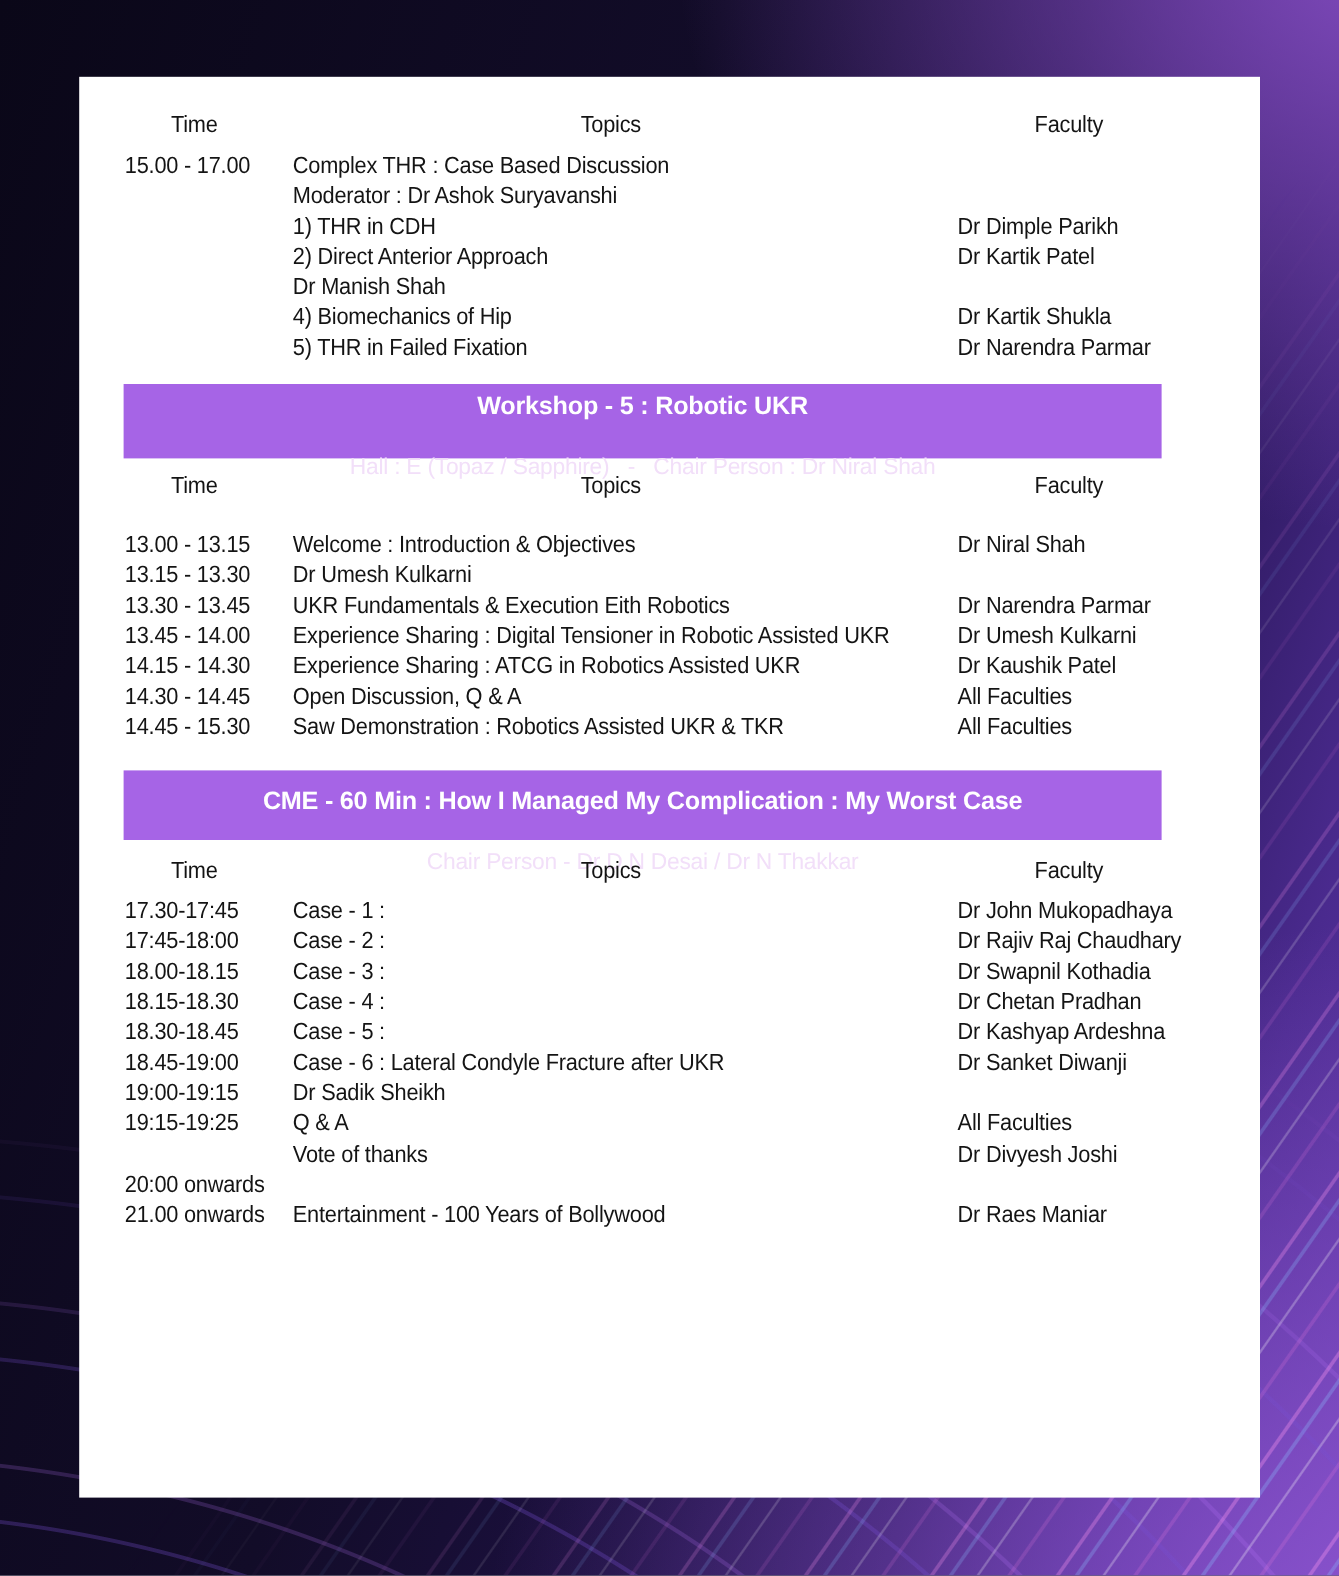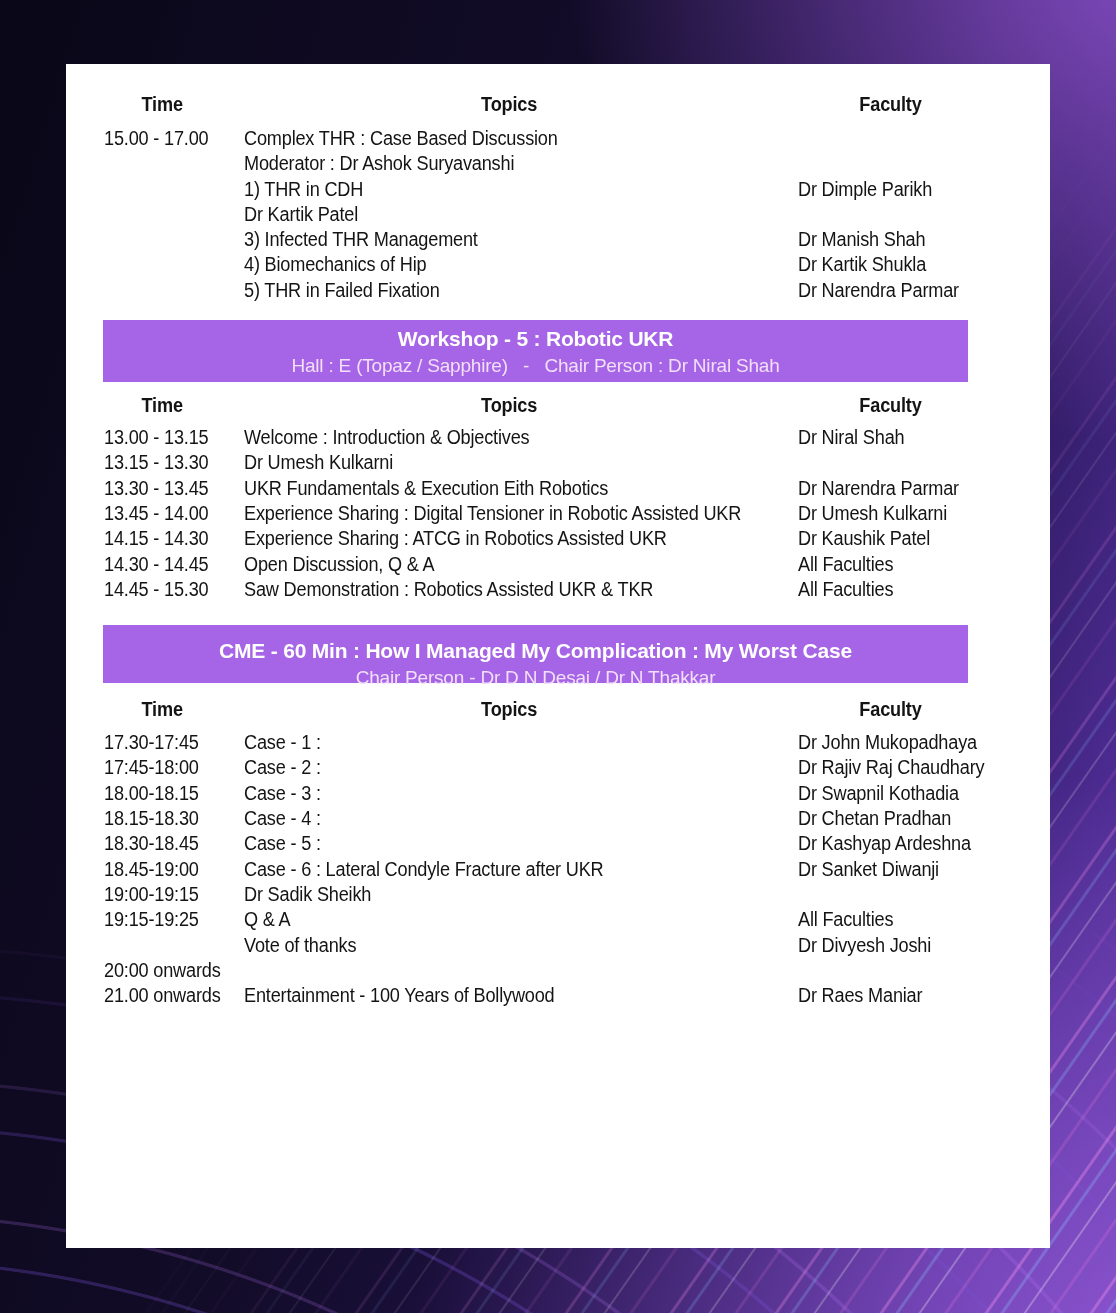--- a/index.html
+++ b/index.html
@@ -45,36 +45,36 @@
     mask-image:linear-gradient(to top, #000 0%, #000 10%, transparent 32%);
   }
   .card{
     position:absolute;left:66px;top:64px;width:984px;height:1184px;
     background:#ffffff;color:#141414;
   }
   .header-row,.row{
     display:grid;grid-template-columns:116px 530px 185px;column-gap:24px;
     padding-left:38px;white-space:nowrap;
   }
-  .header-row{height:25px;line-height:25px;font-weight:bold;font-size:19.5px;}
+  .header-row{height:25px;line-height:25px;font-weight:normal;font-size:19.5px;}
   .header-row .cell{text-align:center;}
   .row{height:25.3px;line-height:25.3px;font-size:19.5px;}
   .cell{overflow:visible;}
   .condense{display:inline-block;transform:scaleX(0.93);transform-origin:0 50%;letter-spacing:-0.2px;}
   .header-row .condense{transform-origin:50% 50%;}
   .banner{
     margin-left:37px;width:865px;background:#a664e6;color:#ffffff;text-align:center;
   }
   .banner .title{font-weight:bold;font-size:21px;line-height:28px;letter-spacing:-0.2px;}
-  .banner .subtitle{font-size:19px;line-height:26px;color:#f2dff9;letter-spacing:-0.2px;}
+  .banner .subtitle{font-size:19px;line-height:26px;color:#f2dff9;letter-spacing:-0.2px;margin-top:24px;}
   #header1{margin-top:28px}
   #rows1{margin-top:9px}
   #banner1{margin-top:17px;height:62px;padding-top:5px;box-sizing:border-box;}
   #header2{margin-top:11px}
-  #rows2{margin-top:7px}
+  #rows2{margin-top:24px}
   #banner2{margin-top:23px;height:58px;padding-top:12px;box-sizing:border-box;}
   #header3{margin-top:14px}
   #rows3{margin-top:8px}
 </style>
 </head>
 <body>
 
 <div class="bg"></div>
 <div class="curves"></div>
 <div class="streaks"></div>
@@ -97,25 +97,25 @@
         <div class="cell"><span class="condense">Moderator : Dr Ashok Suryavanshi</span></div>
         <div class="cell"><span class="condense"></span></div>
       </div>
       <div class="row">
         <div class="cell"><span class="condense"></span></div>
         <div class="cell"><span class="condense">1) THR in CDH</span></div>
         <div class="cell"><span class="condense">Dr Dimple Parikh</span></div>
       </div>
       <div class="row">
         <div class="cell"><span class="condense"></span></div>
+        <div class="cell"><span class="condense">2) Direct Anterior Approach</span></div>
         <div class="cell"><span class="condense">Dr Kartik Patel</span></div>
       </div>
       <div class="row">
         <div class="cell"><span class="condense"></span></div>
-        <div class="cell"><span class="condense">3) Infected THR Management</span></div>
         <div class="cell"><span class="condense">Dr Manish Shah</span></div>
       </div>
       <div class="row">
         <div class="cell"><span class="condense"></span></div>
         <div class="cell"><span class="condense">4) Biomechanics of Hip</span></div>
         <div class="cell"><span class="condense">Dr Kartik Shukla</span></div>
       </div>
       <div class="row">
         <div class="cell"><span class="condense"></span></div>
         <div class="cell"><span class="condense">5) THR in Failed Fixation</span></div>

